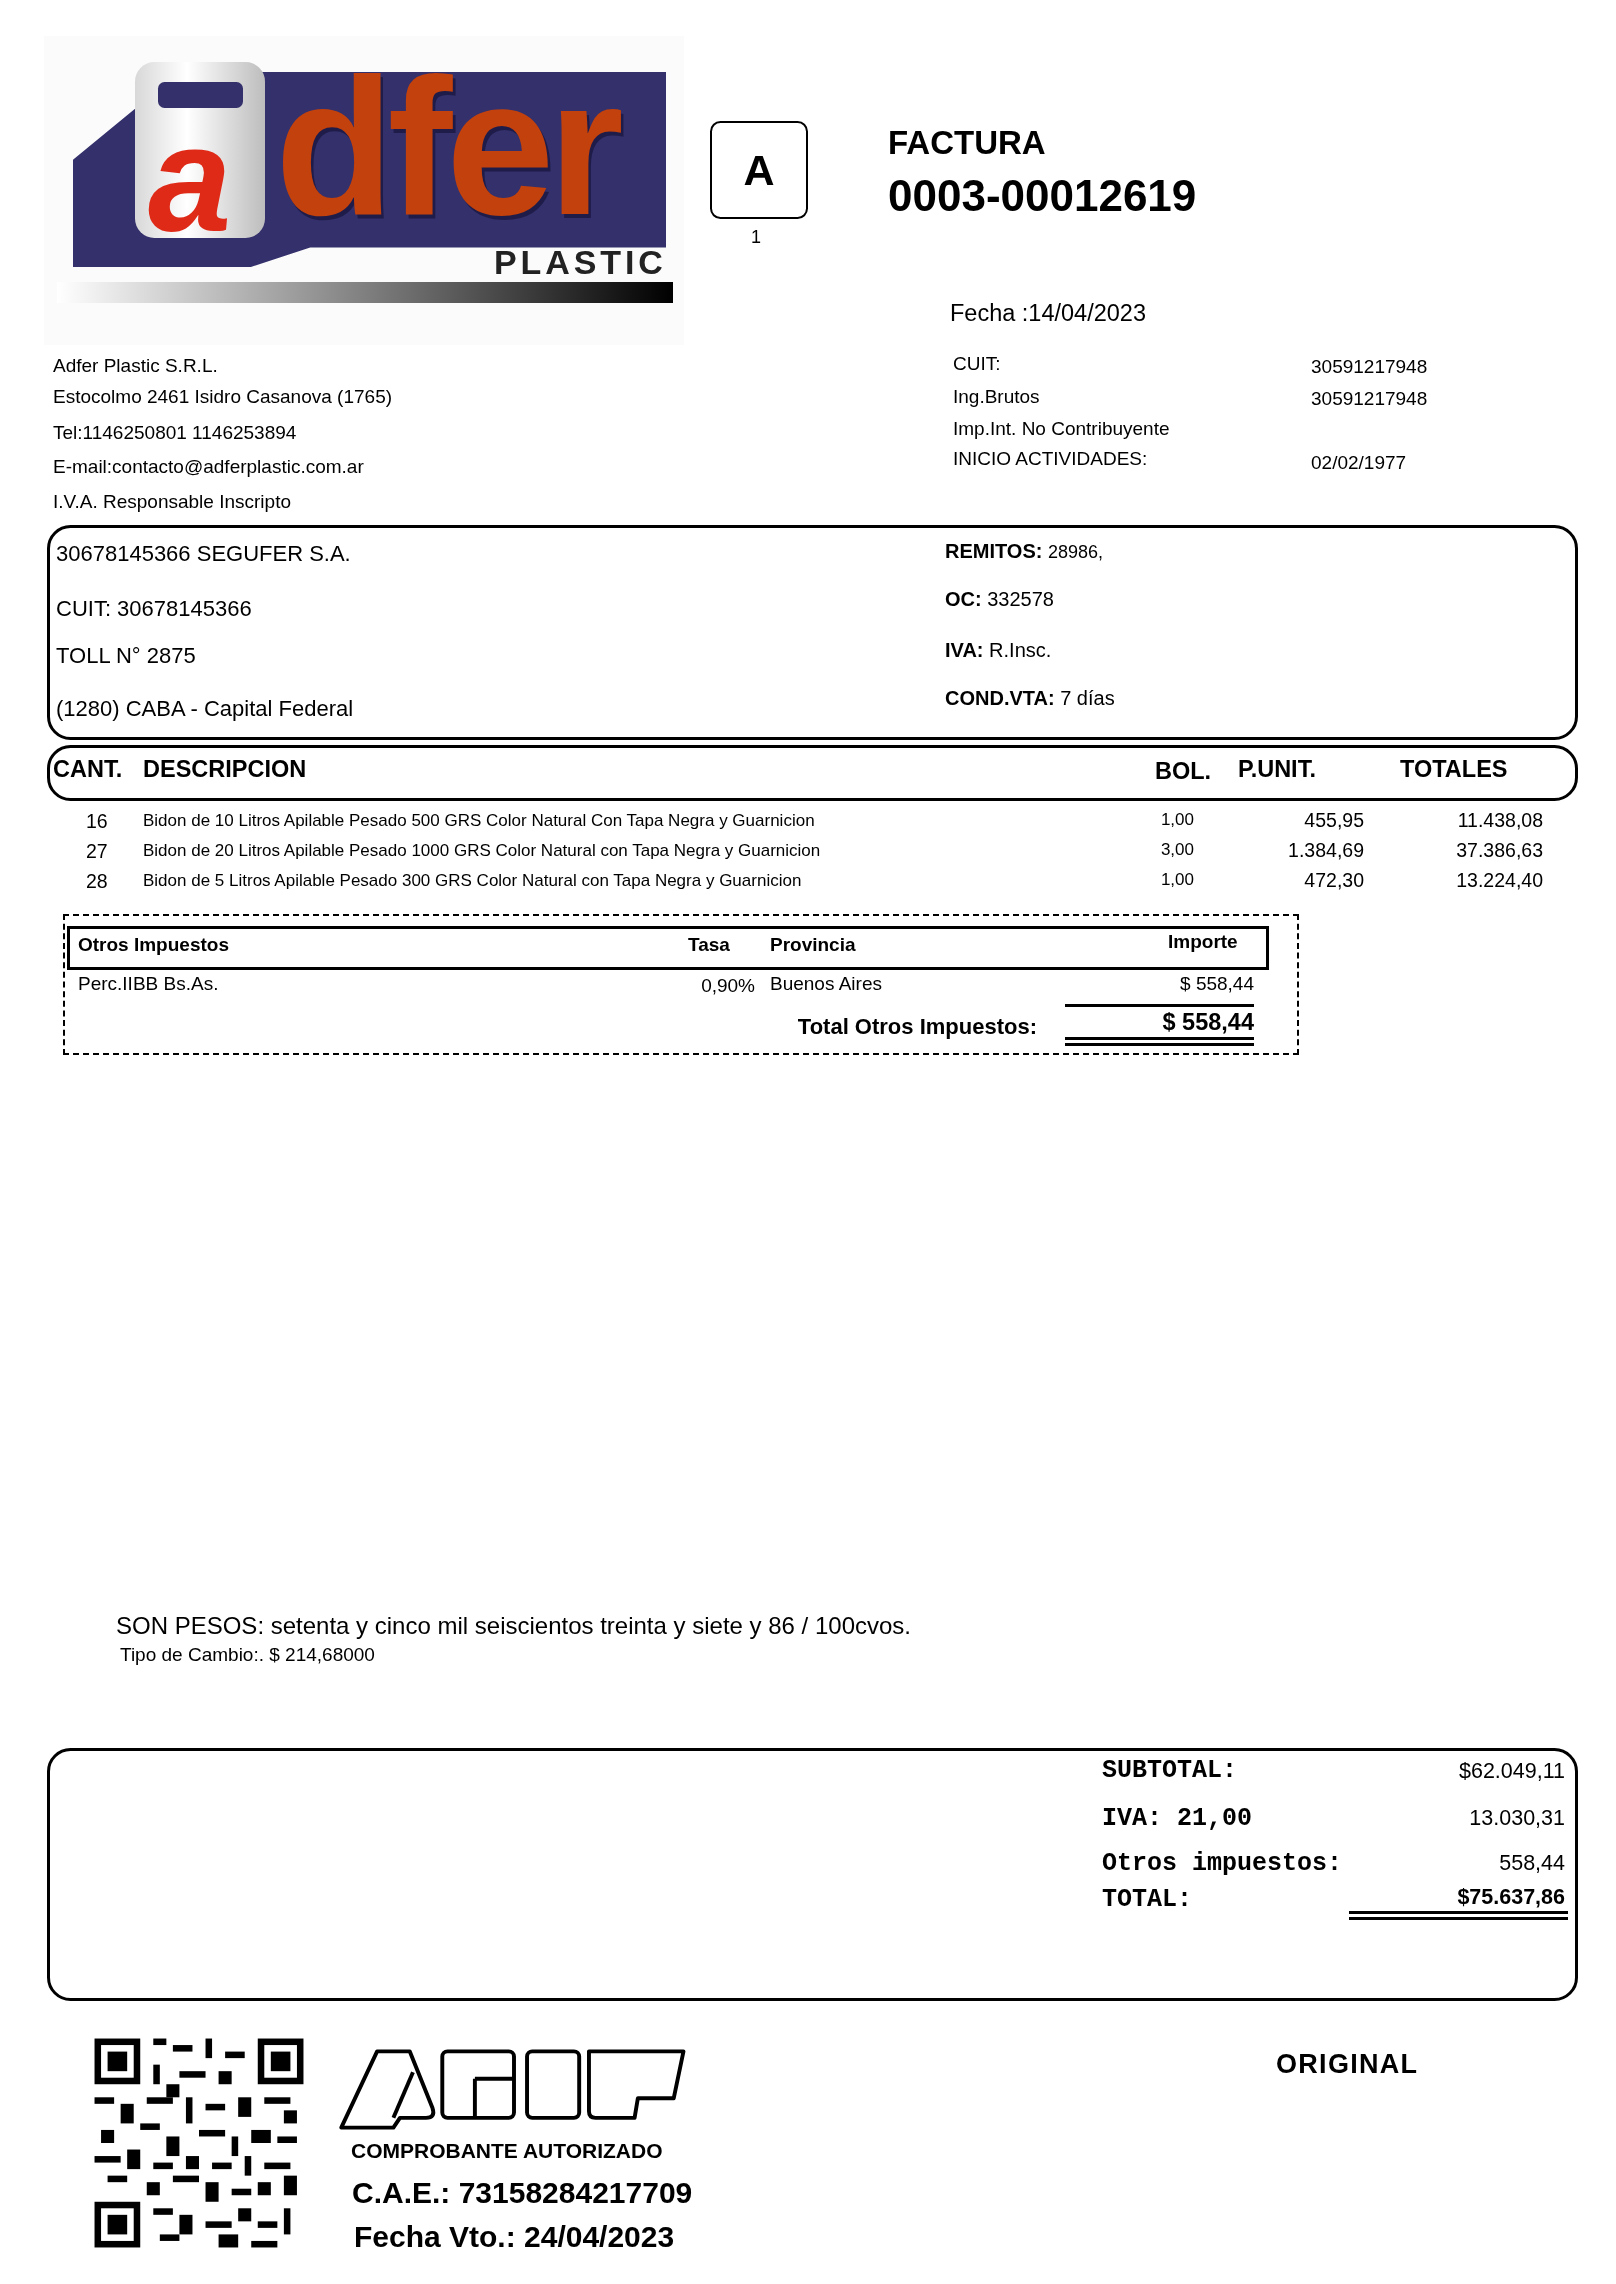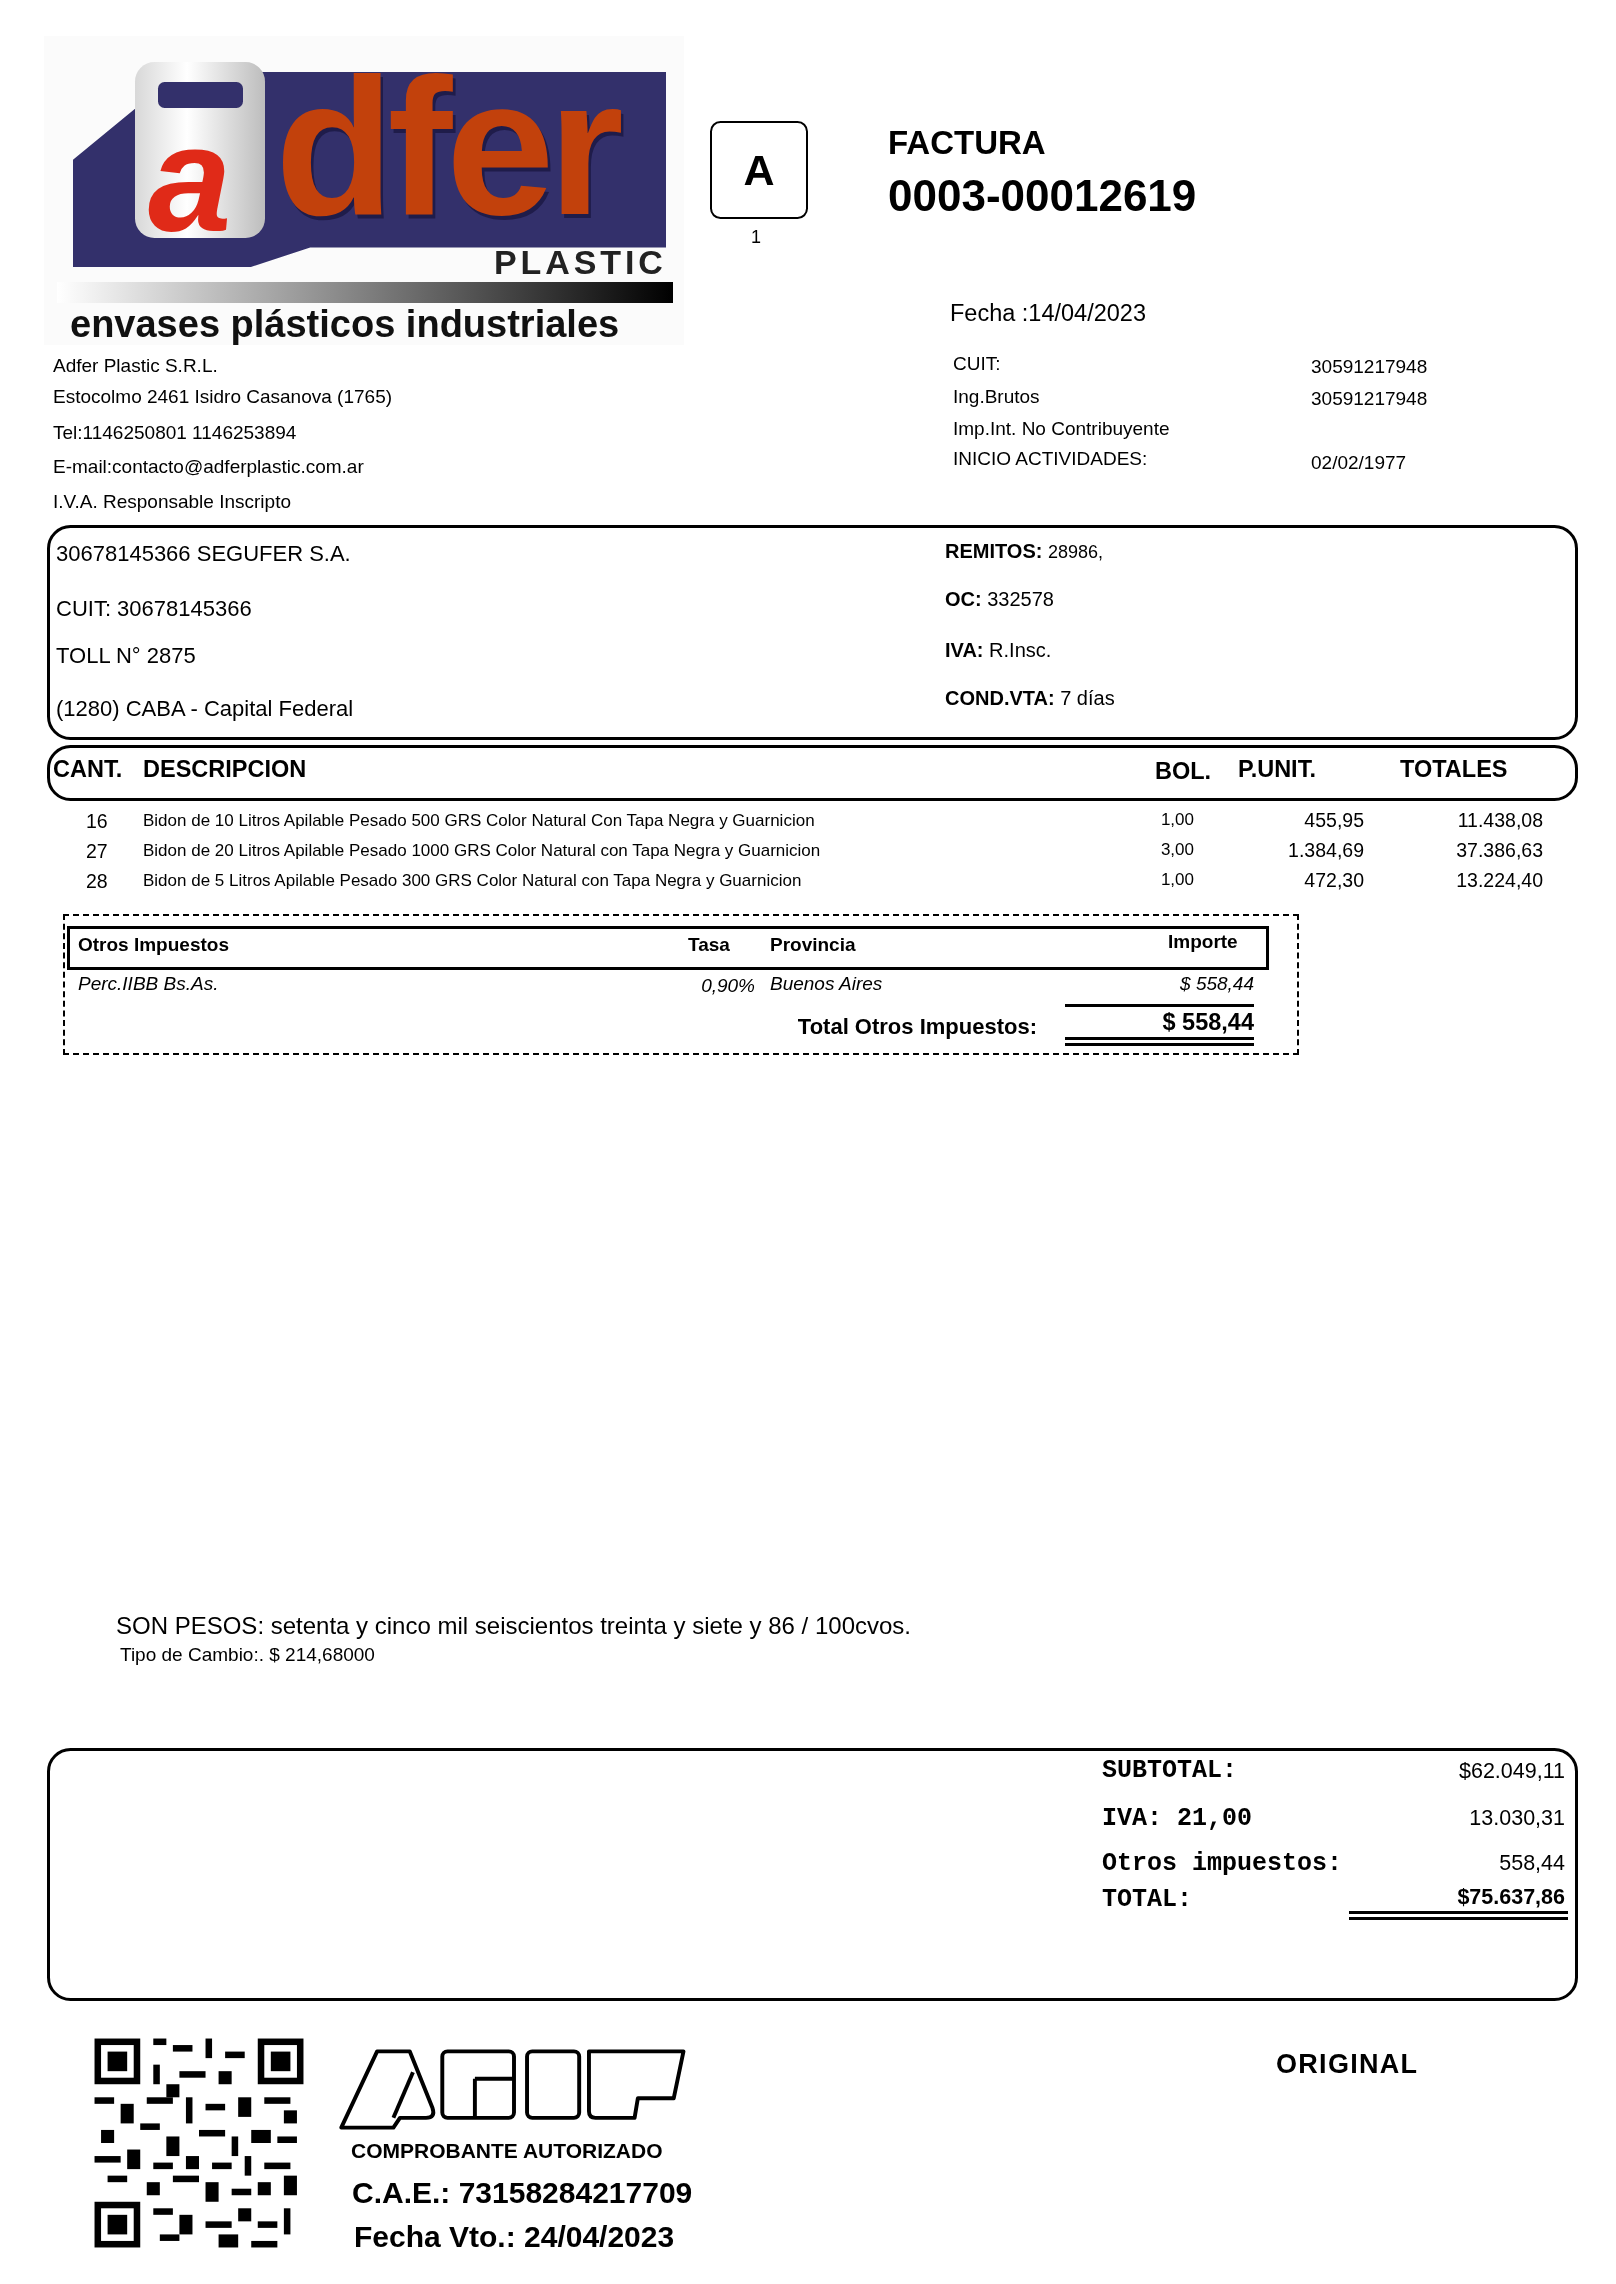--- a/index.html
+++ b/index.html
@@ -49,21 +49,21 @@
 
   .item { font-size:17px; }
   .item-qty { font-size:19.5px; }
   .item-num { font-size:19.5px; text-align:right; }
   .item-bol { font-size:17px; text-align:right; }
 
   
   .tax-dashed { position:absolute; left:63px; top:914px; width:1236px; height:141px; border:2.6px dashed #000; box-sizing:border-box; }
   .tax-head { position:absolute; left:67px; top:926px; width:1202px; height:44px; border:3.3px solid #000; box-sizing:border-box; }
   .th { font-size:19px; font-weight:bold; top:934px; }
-  .td { font-size:19px; top:973px;font-style:italic; }
+  .td { font-size:19px; top:973px; }
   .line { position:absolute; background:#000; }
 
   .son { left:116px; top:1612px; font-size:24px; }
   .tc { left:120px; top:1644px; font-size:19px; }
 
   .tot-l { left:1102px; font-size:25px; font-weight:bold;font-family:Liberation Mono, monospace; }
   .tot-v { right:47px; font-size:21.5px; text-align:right; }
 
   
   .qr { position:absolute; left:88px; top:2032px; width:222px; height:222px; background:#fff; }
@@ -77,21 +77,20 @@
 <body>
 
 <div class="logo">
   <div class="logo-plate"></div>
   <div class="logo-can"></div>
   <div class="logo-can-handle"></div>
   <div class="logo-a">a</div>
   <div class="logo-word">dfer</div>
   <div class="logo-plastic">PLASTIC</div>
   <div class="logo-bar"></div>
-  <div class="logo-tag">envases plásticos industriales</div>
 </div>
 
 <div class="letter-box">A</div>
 <div class="abs copy-num">1</div>
 
 <div class="abs doc-type">FACTURA</div>
 <div class="abs doc-number">0003-00012619</div>
 <div class="abs fecha">Fecha :14/04/2023</div>
 
 <div class="abs issuer" style="top:355px">Adfer Plastic S.R.L.</div>

